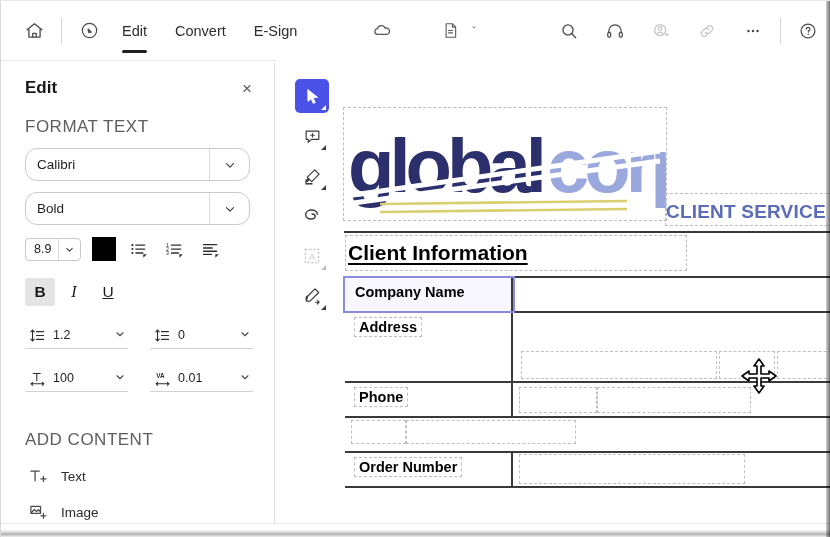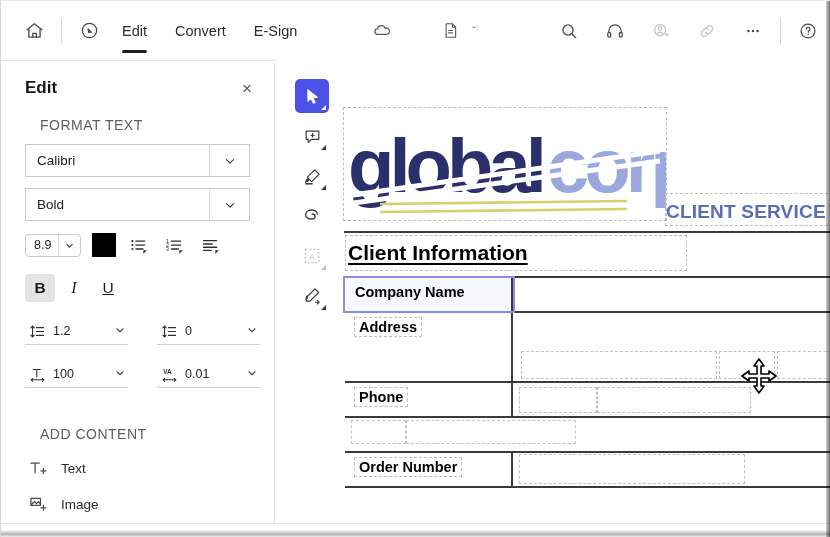--- a/index.html
+++ b/index.html
@@ -54,29 +54,29 @@
     background: #ffffff;
     border-right: 1px solid #e3e3e3;
   }
   .panel-head {
     display: flex; align-items: center; justify-content: space-between;
     padding: 16px 22px 0 24px;
   }
   .panel-title { font-size: 17px; font-weight: bold; color: #161616; }
   .panel-close { font-size: 17px; color: #5a5a5a; line-height: 1; }
   .section-label {
-    font-size: 14px; letter-spacing: .5px; color: #5e5e5e;
-    padding: 0 39px; margin-top: 19px; text-transform: uppercase;
+    font-size: 17px; letter-spacing: .5px; color: #5e5e5e;
+    padding: 0 24px; margin-top: 19px; text-transform: uppercase;
   }
 
   .combo {
     position: relative;
     margin: 11px 24px 0 24px;
     height: 33px;
-    border: 1px solid #c9c9c9; border-radius: 0;
+    border: 1px solid #c9c9c9; border-radius: 12px;
     display: flex; align-items: center;
     background: #fff;
   }
   .combo .val { font-size: 13.5px; color: #1d1d1d; padding-left: 11px; }
   .combo .div { position: absolute; right: 39px; top: 0; bottom: 0; width: 1px; background: #d9d9d9; }
   .combo .cv { position: absolute; right: 0; top: 0; width: 39px; height: 100%;
                display: flex; align-items: center; justify-content: center; }
 
   .row-ctl { display: flex; align-items: center; margin: 12px 0 0 24px; gap: 9px; }
   .size-box {
@@ -93,21 +93,21 @@
   .biu { display: flex; align-items: center; margin: 17px 0 0 24px; gap: 4px; }
   .biu .b {
     width: 30px; height: 28px; border-radius: 3px;
     display: flex; align-items: center; justify-content: center;
     font-size: 15.5px; color: #1a1a1a;
   }
   .biu .b.on { background: #e4e4e4; }
   .biu .b.it { font-style: italic; font-family: "Liberation Serif", serif; font-size: 16px; }
   .biu .b.un { text-decoration: underline; }
 
-  .grid2 { display: flex; margin: 16px 0 0 24px; gap: 29px; }
+  .grid2 { display: flex; margin: 16px 0 0 24px; gap: 22px; }
   .field {
     width: 103px; display: flex; align-items: center; position: relative;
     border-bottom: 1px solid #d3d3d3; height: 27px;
   }
   .field .fi { width: 24px; display: flex; align-items: center; justify-content: center; }
   .field .fv { font-size: 12.5px; color: #1d1d1d; padding-left: 4px; }
   .field .fc { position: absolute; right: 2px; }
 
   .addrow { display: flex; align-items: center; margin: 16px 0 0 26px; gap: 12px; }
   .addrow .ai { width: 22px; display: flex; align-items: center; justify-content: center; }

